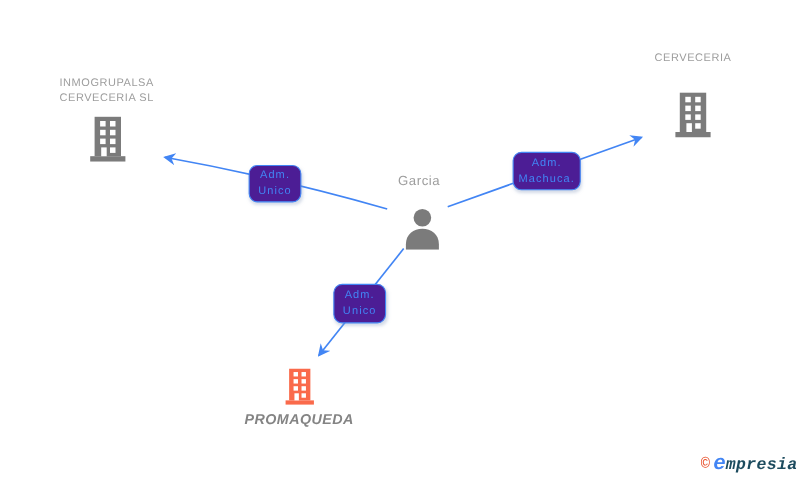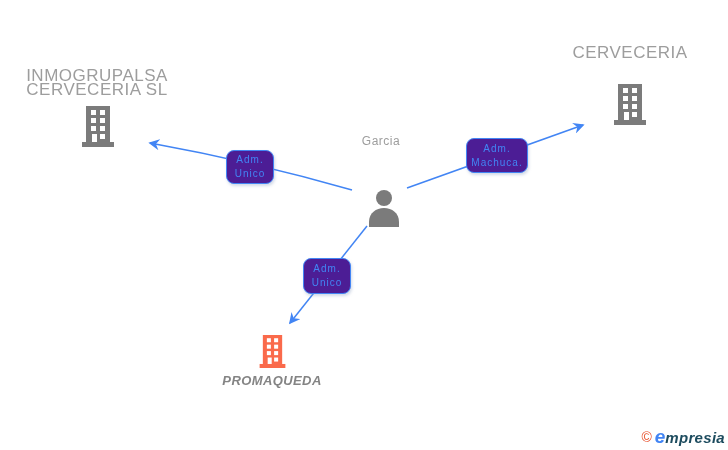--- a/index.html
+++ b/index.html
@@ -18,33 +18,34 @@
     position: absolute;
     left: 0; top: 0;
     width: 728px; height: 450px;
   }
 
   .abs { position: absolute; }
 
   .company-name {
     width: 180px;
     text-align: center;
-    font-size: 17px;
+    font-size: 10px;
     line-height: 14px;
     color: #9d9d9d;
     letter-spacing: 0.5px;
   }
 
   .person-name {
     width: 160px;
     text-align: center;
     font-size: 12px;
     line-height: 17px;
     color: #9d9d9d;
     letter-spacing: 0.5px;
+    margin-top: 23px;
   }
 
   .promaqueda-name {
     width: 180px;
     text-align: center;
     font-size: 13px;
     line-height: 19px;
     font-weight: bold;
     color: #848484;
     letter-spacing: 0.4px;
@@ -62,23 +63,23 @@
     letter-spacing: 1px;
     text-align: center;
     display: flex;
     flex-direction: column;
     justify-content: center;
   }
 
   .footer-brand {
     position: absolute;
     right: 3px;
-    bottom: 2px;
+    bottom: 18px;
     white-space: nowrap;
-    font-family: Liberation Sans, sans-serif;
+    font-family: Liberation Mono, monospace;
     font-style: italic;
   }
   .footer-brand .copyright {
     color: #E8502B;
     font-size: 14px;
     font-style: normal;
     margin-right: 3px;
     vertical-align: 1px;
   }
   .footer-brand .brand-initial {

